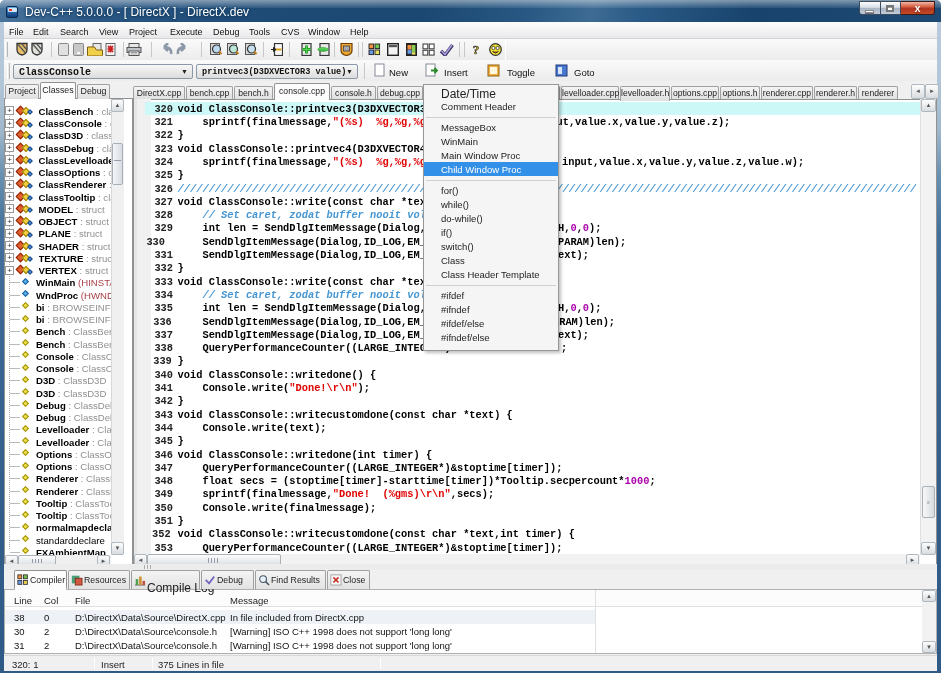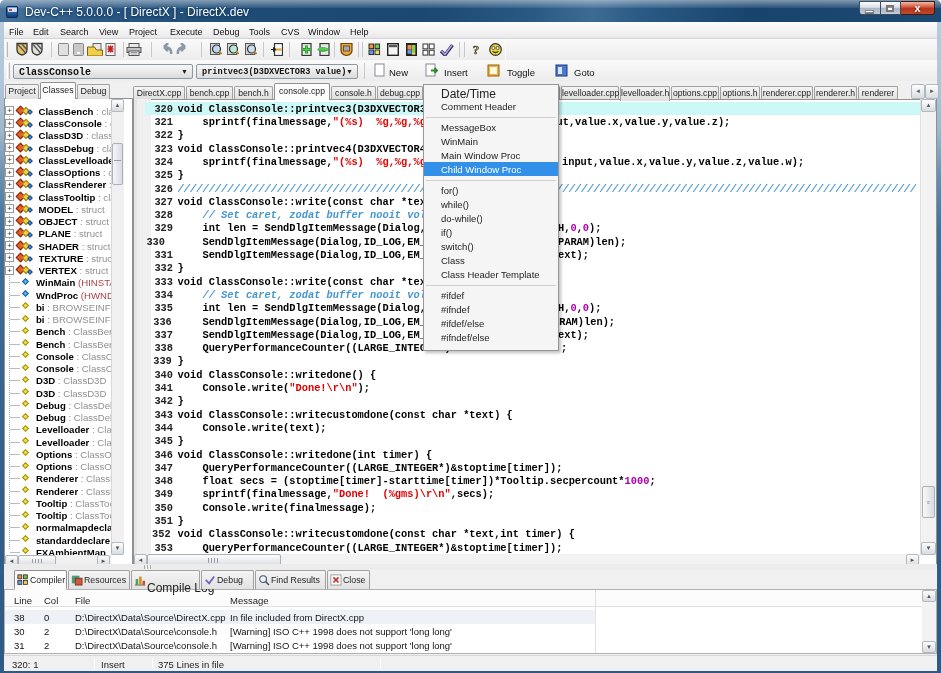--- a/index.html
+++ b/index.html
@@ -327,21 +327,21 @@
 <div class="abs" style="left:23px;top:499.4px;width:5px;height:5px;background:#f0e048;transform:rotate(45deg);border:1px solid #a09010"></div>
 <div class="abs" style="left:36px;top:497.9px;font-size:9.6px;font-weight:bold;color:#000;white-space:nowrap;max-width:75px;overflow:hidden">Tooltip<span style="color:#909090;font-weight:normal"> : ClassToo</span></div>
 <div class="abs" style="left:10px;top:515.1px;width:10px;height:1px;background:#bbb"></div>
 <div class="abs" style="left:23px;top:511.6px;width:5px;height:5px;background:#f0e048;transform:rotate(45deg);border:1px solid #a09010"></div>
 <div class="abs" style="left:36px;top:510.1px;font-size:9.6px;font-weight:bold;color:#000;white-space:nowrap;max-width:75px;overflow:hidden">Tooltip<span style="color:#909090;font-weight:normal"> : ClassToo</span></div>
 <div class="abs" style="left:10px;top:527.4px;width:10px;height:1px;background:#bbb"></div>
 <div class="abs" style="left:23px;top:523.9px;width:5px;height:5px;background:#f0e048;transform:rotate(45deg);border:1px solid #a09010"></div>
 <div class="abs" style="left:36px;top:522.4px;font-size:9.6px;font-weight:bold;color:#000;white-space:nowrap;max-width:75px;overflow:hidden">normalmapdeclare</div>
 <div class="abs" style="left:10px;top:539.6px;width:10px;height:1px;background:#bbb"></div>
 <div class="abs" style="left:23px;top:536.1px;width:5px;height:5px;background:#f0e048;transform:rotate(45deg);border:1px solid #a09010"></div>
-<div class="abs" style="left:36px;top:534.6px;font-size:9.6px;font-weight:bold;color:#000;white-space:nowrap;max-width:75px;overflow:hidden">standarddeclare</div>
+<div class="abs" style="left:36px;top:534.6px;font-size:9.6px;font-weight:normal;color:#000;white-space:nowrap;max-width:75px;overflow:hidden">standarddeclare</div>
 <div class="abs" style="left:10px;top:551.9px;width:10px;height:1px;background:#bbb"></div>
 <div class="abs" style="left:23px;top:548.4px;width:5px;height:5px;background:#f0e048;transform:rotate(45deg);border:1px solid #a09010"></div>
 <div class="abs" style="left:36px;top:546.9px;font-size:9.6px;font-weight:bold;color:#000;white-space:nowrap;max-width:75px;overflow:hidden">FXAmbientMap</div>
 <div class="abs" style="left:111px;top:99px;width:13px;height:456px;background:#f0f0f0;border-left:1px solid #d8d8d8"></div>
 <div class="abs" style="left:111px;top:99px;width:13px;height:13px;background:linear-gradient(180deg,#fdfdfd,#d8dce0);border:1px solid #b0b8c0;border-radius:2px;text-align:center;line-height:11px;font-size:6px;color:#555">▲</div>
 <div class="abs" style="left:111px;top:542px;width:13px;height:13px;background:linear-gradient(180deg,#fdfdfd,#d8dce0);border:1px solid #b0b8c0;border-radius:2px;text-align:center;line-height:11px;font-size:6px;color:#555">▼</div>
 <div class="abs" style="left:112px;top:143px;width:11px;height:42px;background:linear-gradient(90deg,#f4f6f8,#d8dce2);border:1px solid #a8b0b8;border-radius:2px"></div>
 <div class="abs" style="left:114px;top:160px;width:7px;height:1px;background:#99a"></div>
 <div class="abs" style="left:5px;top:555px;width:106px;height:13px;background:#f0f0f0"></div>
 <div class="abs" style="left:5px;top:555px;width:13px;height:12px;background:linear-gradient(180deg,#fdfdfd,#d8dce0);border:1px solid #b0b8c0;border-radius:2px;text-align:center;line-height:10px;font-size:6px;color:#555">◄</div>

